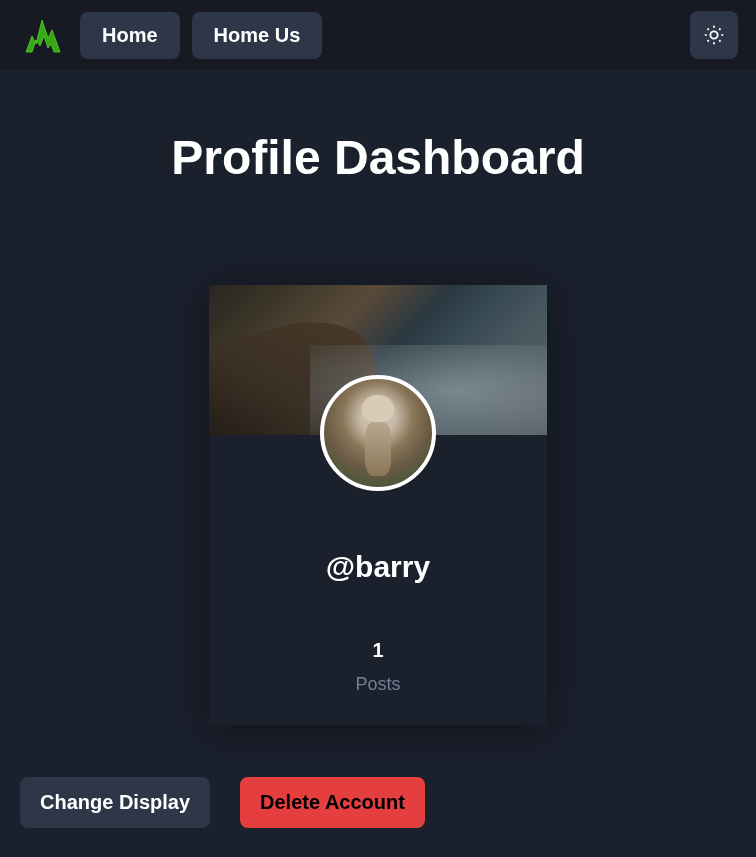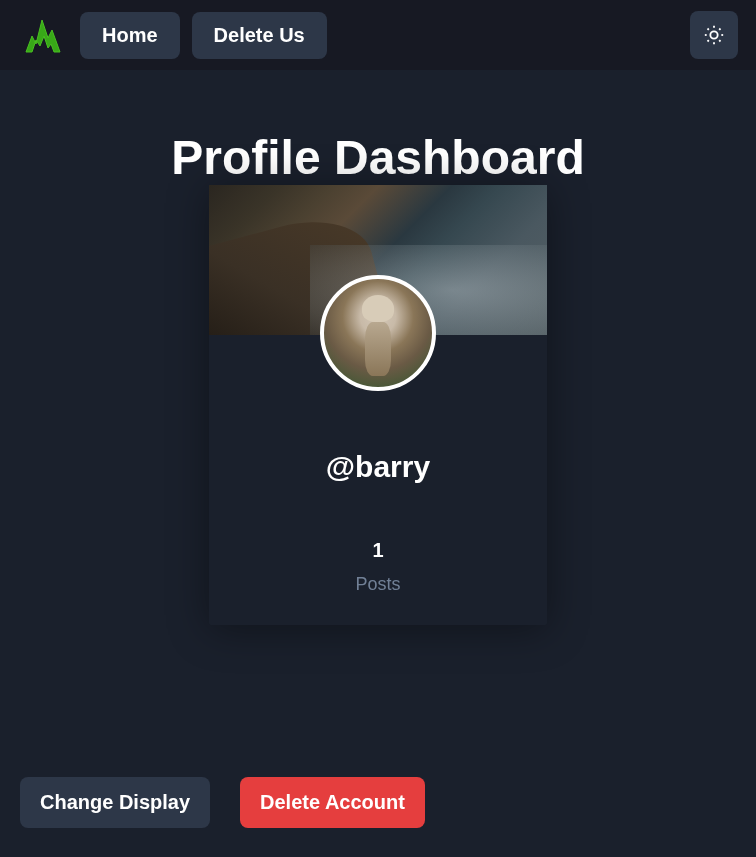--- a/index.html
+++ b/index.html
@@ -66,20 +66,21 @@
       padding: 60px 20px 20px;
       display: flex;
       flex-direction: column;
       align-items: center;
     }
     
     .page-title {
       font-size: 48px;
       font-weight: 700;
       color: #fff;
+      margin-bottom: 100px;
     }
     
     .profile-card {
       background-color: #1a202c;
       width: 338px;
       border-radius: 2px;
       overflow: visible;
       display: flex;
       flex-direction: column;
       align-items: center;
@@ -204,39 +205,39 @@
       font-weight: 600;
       padding: 14px 20px;
       cursor: pointer;
       font-family: inherit;
     }
     
     .btn-danger {
       background-color: #e53e3e;
       border: none;
       border-radius: 8px;
-      color: #ffffff;
+      color: #000000;
       font-size: 20px;
       font-weight: 600;
       padding: 14px 20px;
       cursor: pointer;
       font-family: inherit;
     }
   </style>
 </head>
 <body>
 
 <header class="header">
   <div class="logo">
     <svg width="50" height="50" viewBox="0 0 50 50">
       <path d="M 8 42 L 14 26 L 18 34 L 24 10 L 30 28 L 34 20 L 42 42 L 36 42 L 33 34 L 30 38 L 26 26 L 22 36 L 18 30 L 14 42 Z" fill="#38a818" stroke="#48c020" stroke-width="1"></path>
     </svg>
   </div>
   <button class="nav-button">Home</button>
-  <button class="nav-button">Delete Us</button>
+  <button class="nav-button">Home Us</button>
   <div class="spacer"></div>
   <button class="theme-toggle">
     <svg width="22" height="22" viewBox="0 0 24 24" fill="none" stroke="#fff" stroke-width="2">
       <circle cx="12" cy="12" r="4"></circle>
       <line x1="12" y1="2" x2="12" y2="4"></line>
       <line x1="12" y1="20" x2="12" y2="22"></line>
       <line x1="4.93" y1="4.93" x2="6.34" y2="6.34"></line>
       <line x1="17.66" y1="17.66" x2="19.07" y2="19.07"></line>
       <line x1="2" y1="12" x2="4" y2="12"></line>
       <line x1="20" y1="12" x2="22" y2="12"></line>

